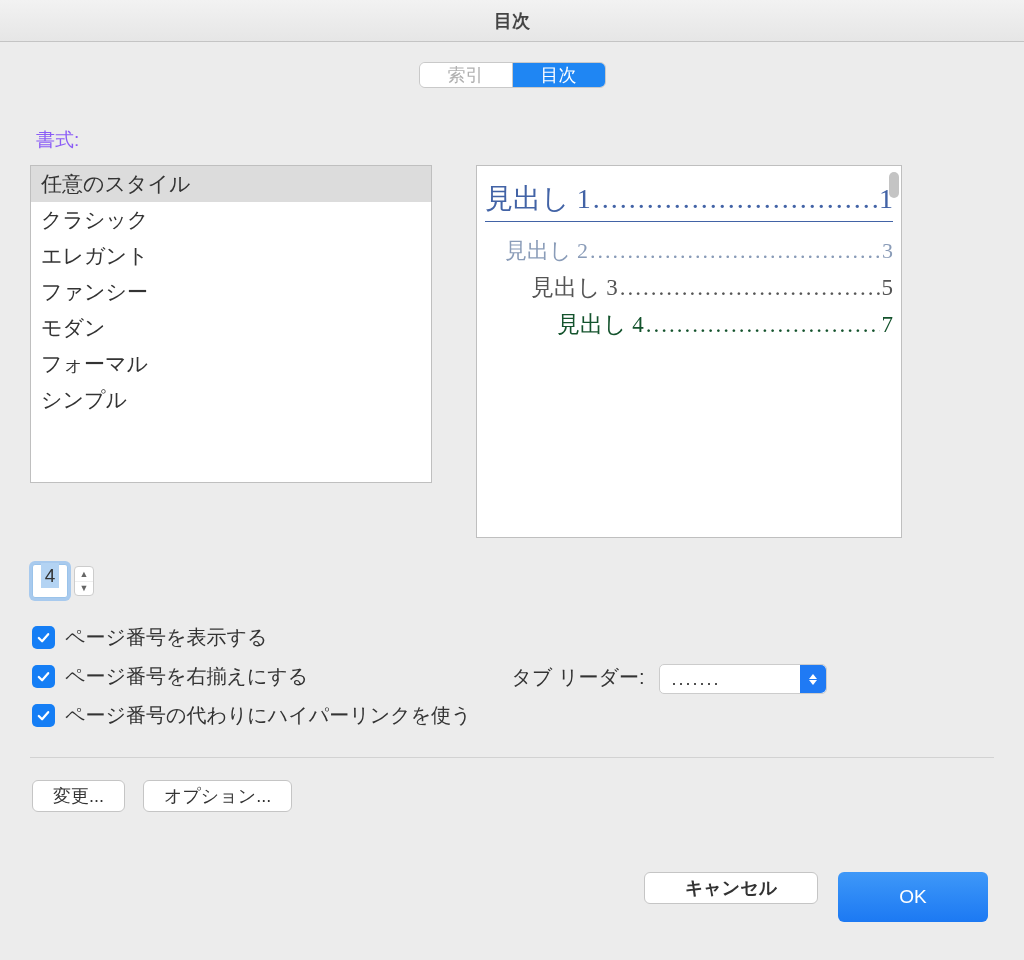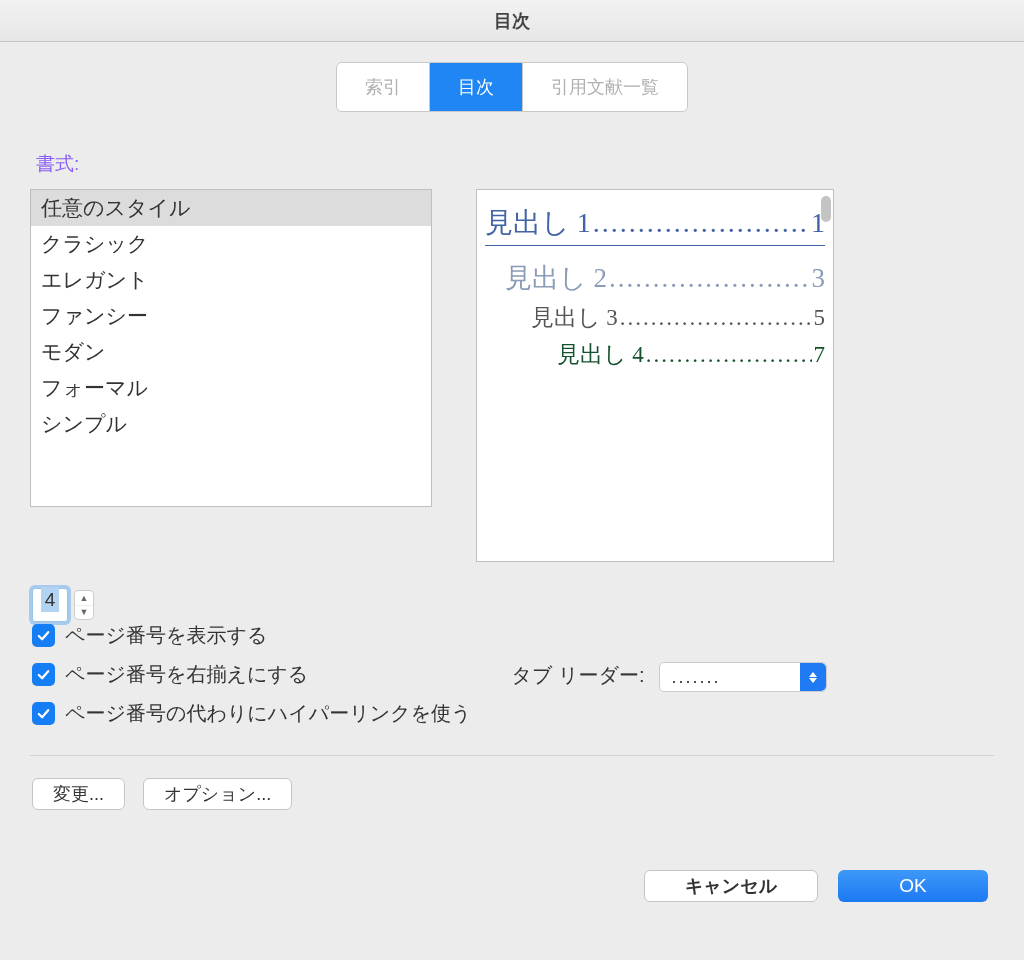--- a/index.html
+++ b/index.html
@@ -30,21 +30,21 @@
 .tabbar-wrap {
   display: flex;
   justify-content: center;
   margin-top: 20px;
 }
 .tabbar {
   display: flex;
   border: 1px solid #c9c9c9;
   border-radius: 6px;
   overflow: hidden;
-  height: 50px;
+  height: 26px;
 }
 .tab {
   display: flex; align-items: center; justify-content: center;
   padding: 0 28px;
   font-size: 18px;
   border-right: 1px solid #c9c9c9;
   background: #fff;
   color: #444;
   cursor: pointer;
 }
@@ -78,21 +78,21 @@
 }
 .listbox .item {
   padding: 4px 10px;
   font-size: 21px;
   cursor: pointer;
 }
 .listbox .item.selected {
   background: #dcdcdc;
 }
 .preview {
-  width: 358px;
+  width: 426px;
   height: 373px;
   background: #fff;
   border: 1px solid #bfbfbf;
   position: relative;
   padding: 14px 8px 2px 8px;
 }
 .preview-scroll {
   position: absolute;
   right: 2px; top: 6px;
   width: 10px; height: 26px;
@@ -108,21 +108,21 @@
 .preview-line .label { white-space: nowrap; }
 .preview-line .dots {
   flex: 1;
   overflow: hidden;
   letter-spacing: 2px;
   color: inherit;
   margin: 0 2px;
 }
 .preview-line .num { white-space: nowrap; }
 .pl1 { font-size: 28px; color: #4263a6; border-bottom: 1px solid #4263a6; padding-bottom: 3px; margin-bottom: 14px; padding-left: 0px; font-weight: 500;}
-.pl2 { font-size: 27px; color: #8a9cb8; padding-left: 20px; }
+.pl2 { font-size: 22px; color: #8a9cb8; padding-left: 20px; }
 .pl3 { font-size: 23px; color: #555; padding-left: 46px; }
 .pl4 { font-size: 23px; color: #14532d; padding-left: 72px; }
 
 
 .outline-row {
   display: flex;
   align-items: center;
   margin-top: 26px;
   margin-left: 2px;
   gap: 10px;
@@ -152,21 +152,21 @@
   overflow: hidden;
 }
 .stepper-arrows div {
   flex: 1;
   display: flex; align-items: center; justify-content: center;
   font-size: 9px; color: #666; cursor: pointer;
 }
 .stepper-arrows div:first-child { border-bottom: 1px solid #eee; }
 
 
-.checks { margin-left: 2px; display: flex; gap: 40px; }
+.checks { margin-top: 26px; margin-left: 2px; display: flex; gap: 40px; }
 .checks-left { display: flex; flex-direction: column; gap: 12px; }
 .check {
   display: flex; align-items: center; gap: 10px;
   font-size: 20px;
   cursor: pointer;
 }
 .cb {
   width: 23px; height: 23px;
   border-radius: 5px;
   background: #157ef5;
@@ -221,41 +221,40 @@
   font-size: 18px;
   display: flex; align-items: center; justify-content: center;
   cursor: pointer;
 }
 
 .button-row2 {
   display: flex; justify-content: flex-end; gap: 20px;
   margin: 60px 36px 0 0;
 }
 .btn-primary {
-  height: 32px; width: 150px;
+  height: 50px; width: 150px;
   border-radius: 6px;
   background: linear-gradient(#3e98f8, #1c79f3);
   color: #fff;
   font-size: 19px;
   border: none;
   display: flex; align-items: center; justify-content: center;
   cursor: pointer;
 }
 .btn-cancel { height: 32px; width: 174px; font-weight: bold; }
 </style>
 </head>
 <body>
 
 <div class="titlebar">目次</div>
 
 <div class="tabbar-wrap">
   <div class="tabbar">
     <div class="tab disabled">索引</div>
     <div class="tab active">目次</div>
-    <div class="tab disabled">引用文献一覧</div>
   </div>
 </div>
 
 <div class="panel">
   <div class="section-label">書式:</div>
 
   <div class="row1">
     <div class="listbox">
       <div class="item selected">任意のスタイル</div>
       <div class="item">クラシック</div>

